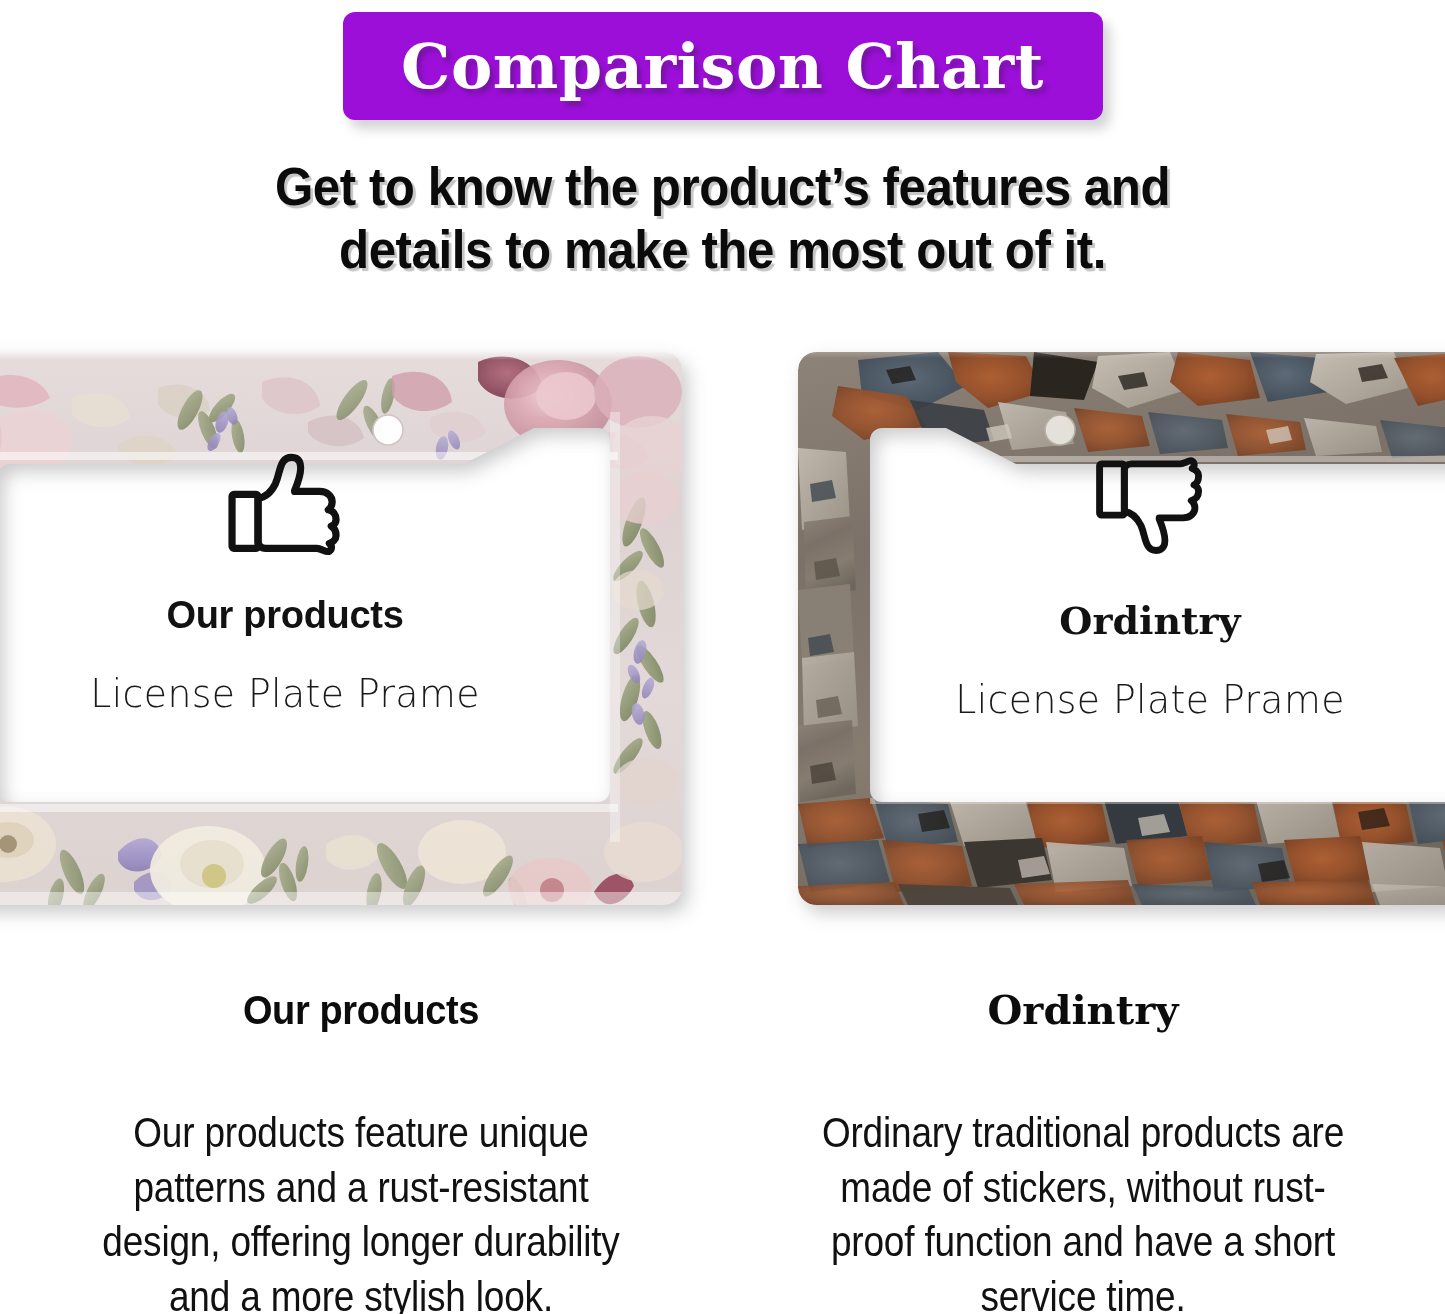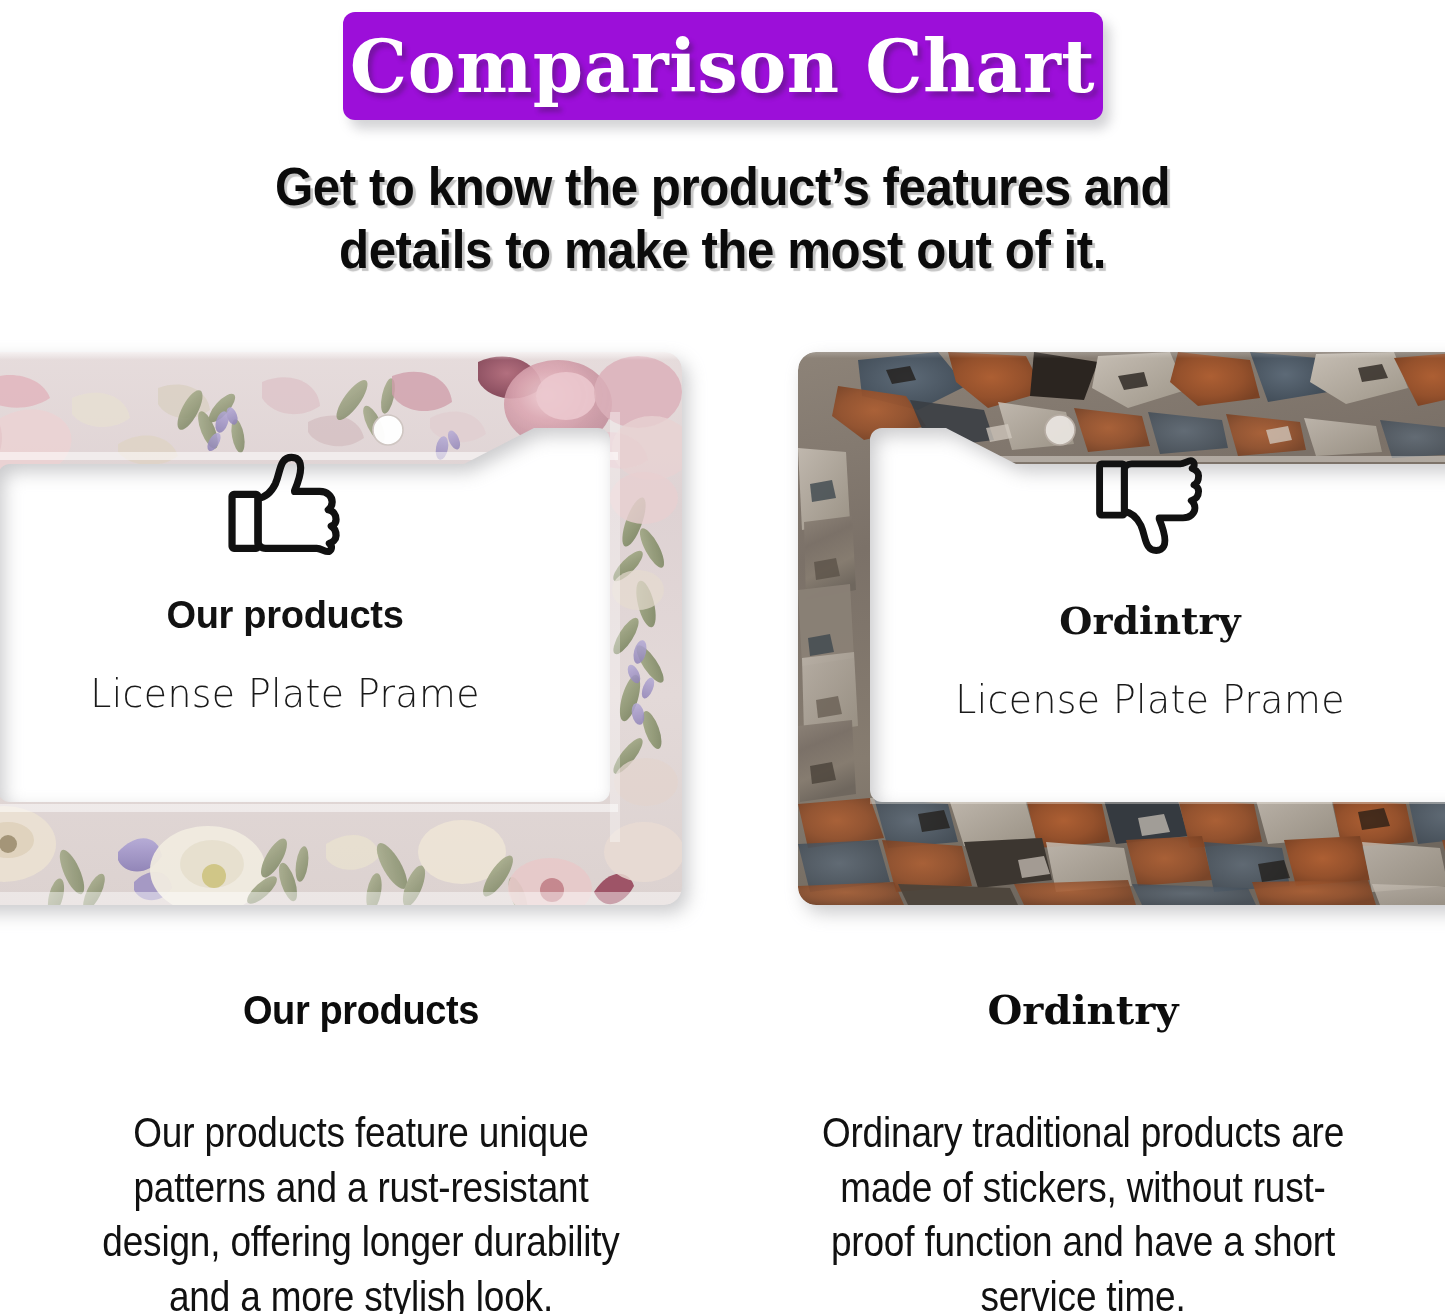--- a/index.html
+++ b/index.html
@@ -20,21 +20,21 @@
     width:760px; height:108px;
     background:var(--purple,#9c0fd9);
     border-radius:12px;
     display:flex; align-items:center; justify-content:center;
     box-shadow:7px 9px 12px rgba(120,120,130,.33);
     position:relative;
   }
   #banner-title{
     font-family:"DejaVu Serif", serif;
     font-weight:700;
-    font-size:72px;
+    font-size:62px;
     color:#ffffff;
     letter-spacing:.5px;
     text-shadow:4px 5px 4px rgba(60,25,80,.38);
     white-space:nowrap;
   }
 
   
   #subhead{
     position:absolute; left:0; top:156px; width:1445px;
     text-align:center;

